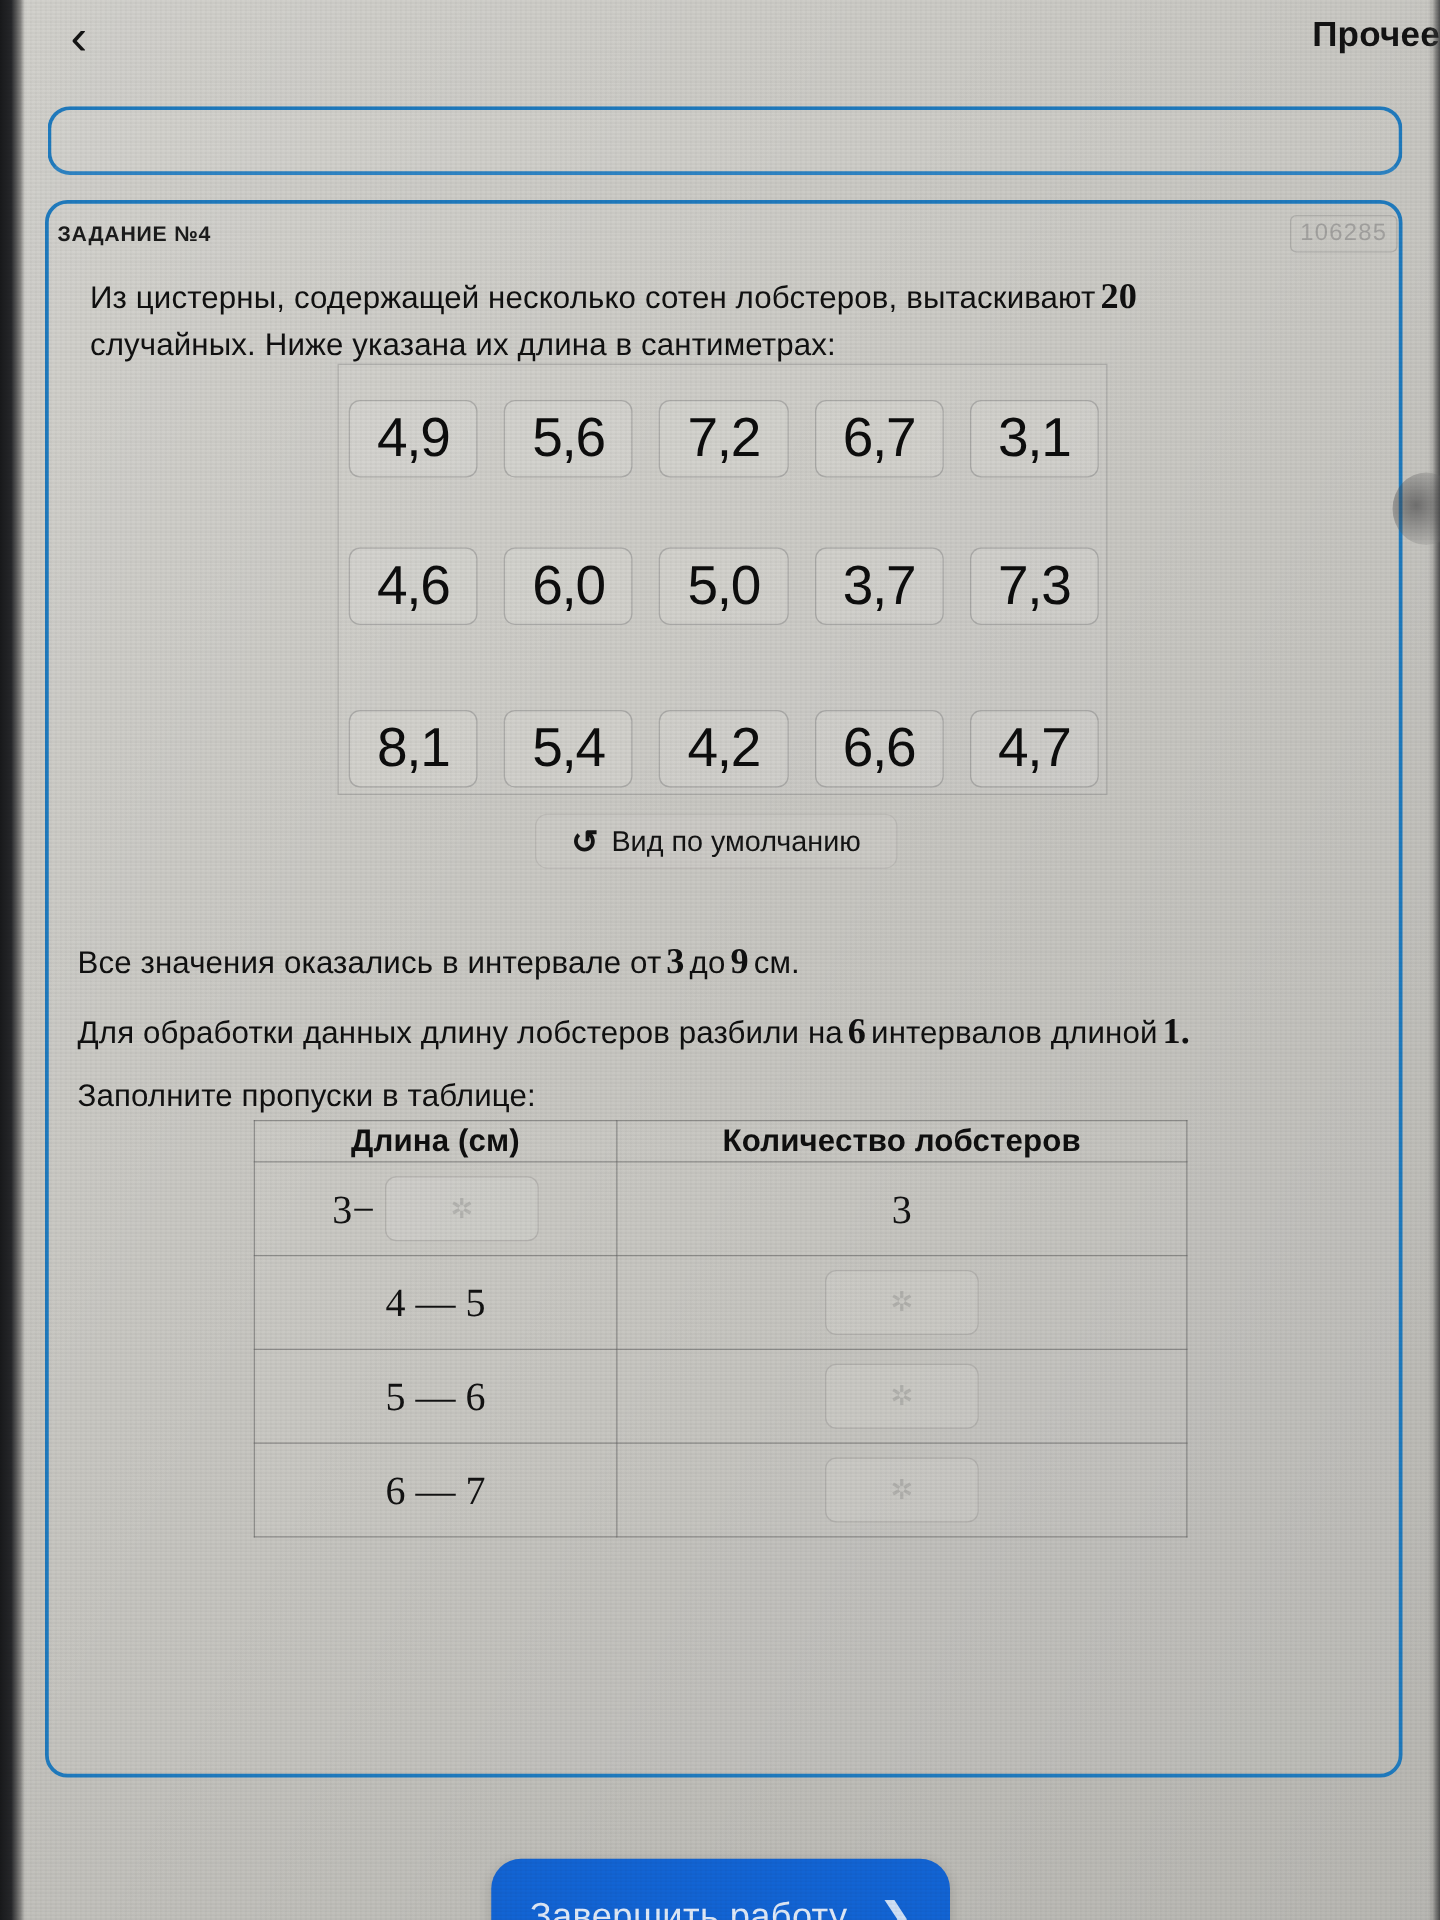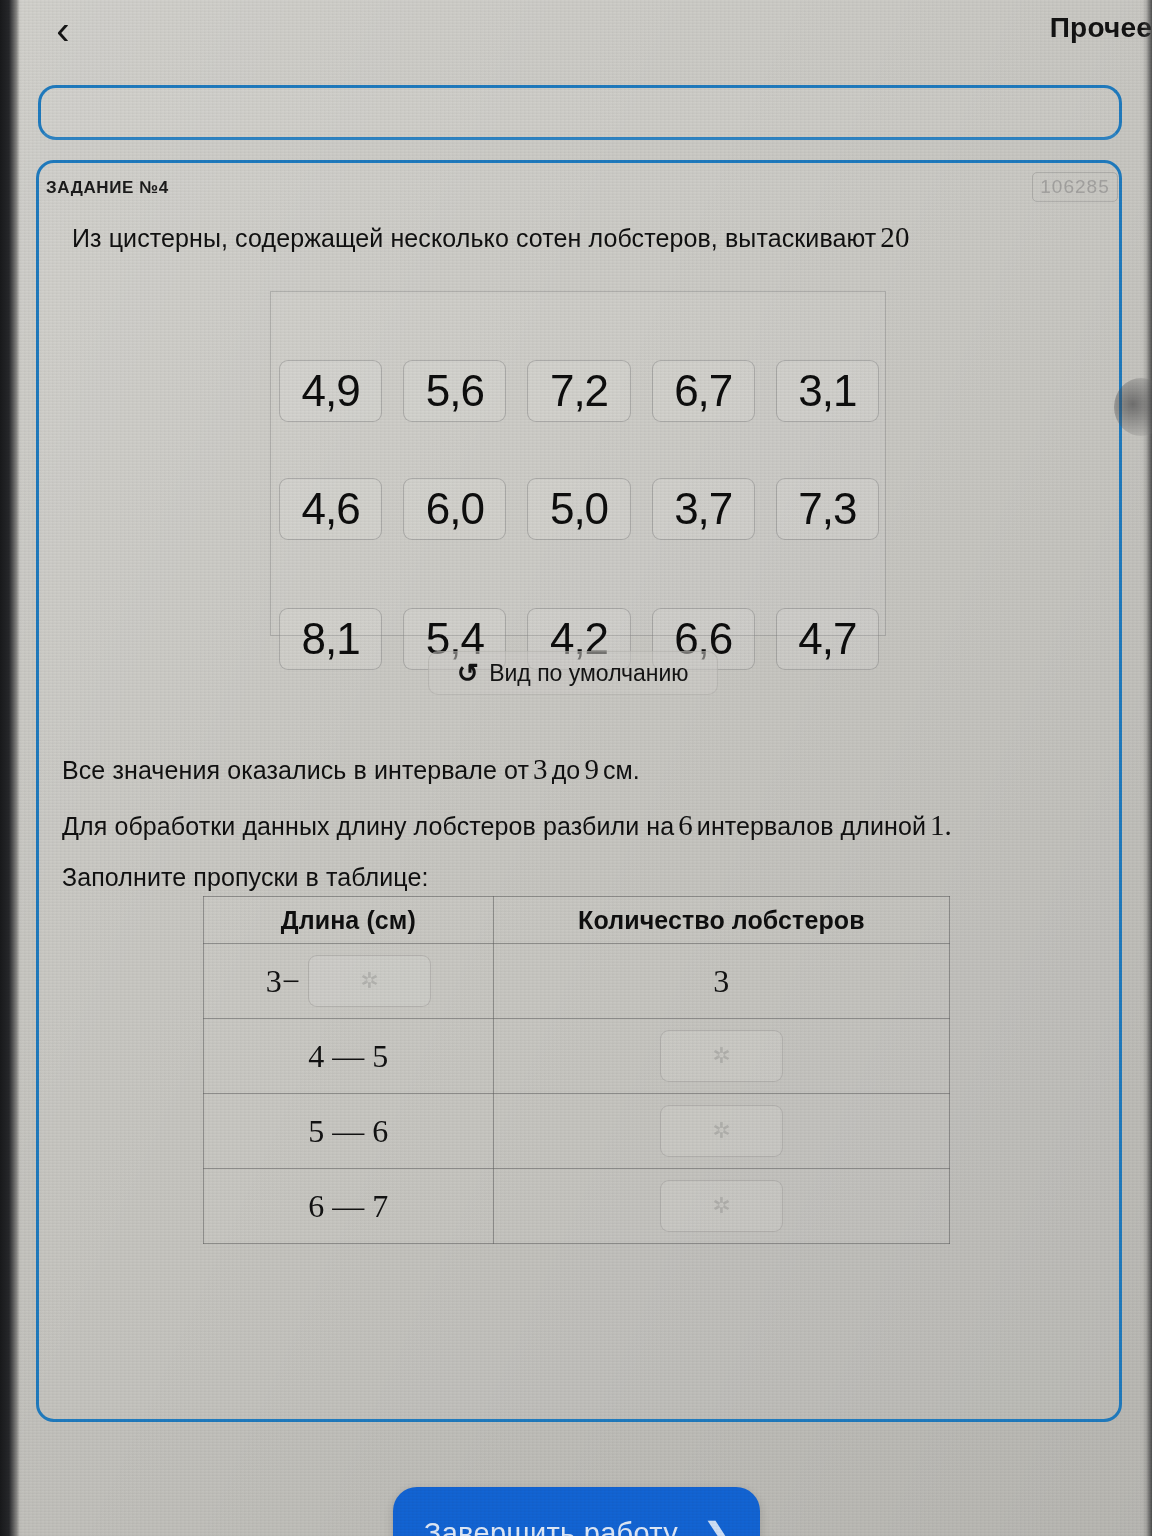--- a/index.html
+++ b/index.html
@@ -139,20 +139,21 @@
     color: #101010;
     font-size: 25px;
     line-height: 38px;
     letter-spacing: .1px;
     z-index: 14;
   }
   .mathnum {
     font-family: "Liberation Serif", serif;
     font-size: 29px;
     padding: 0 4px;
+    font-weight: bold;
   }
   #stmt-1 { left: 72px; top: 218px; width: 990px; }
 
   
   #grid-wrap {
     position: absolute;
     left: 270px; top: 291px;
     width: 616px; height: 345px;
     border: 1px solid rgba(120,120,120,.38);
     background: rgba(255,255,255,0.05);
@@ -174,21 +175,20 @@
     border-radius: 9px;
     background: rgba(255,255,255,0.10);
     display: flex;
     align-items: center;
     justify-content: center;
     font-size: 44px;
     color: #0d0d0d;
     font-family: "Liberation Sans", sans-serif;
     letter-spacing: -1px;
     cursor: pointer;
-    margin-top: 40px;
   }
 
   
   #default-view-btn {
     position: absolute;
     left: 428px; top: 651px;
     width: 290px; height: 44px;
     border-radius: 10px;
     background: rgba(205,204,200,0.55);
     border: 1px solid rgba(160,159,156,0.35);
@@ -223,21 +223,21 @@
     z-index: 14;
     background: rgba(255,255,255,0.04);
   }
   #result-table th,
   #result-table td {
     border: 1px solid rgba(95,95,95,.55);
     text-align: center;
     vertical-align: middle;
   }
   #result-table th {
-    height: 47px;
+    height: 33px;
     font-size: 25px;
     font-weight: bold;
     color: #0f0f0f;
     letter-spacing: .1px;
   }
   #result-table td {
     height: 75px;
     font-family: "Liberation Serif", serif;
     font-size: 32px;
     color: #121212;
@@ -312,20 +312,21 @@
 
 <div id="top-card" class="blue-card"></div>
 
 <div id="task-card" class="blue-card"></div>
 
 <div id="task-label">ЗАДАНИЕ №4</div>
 <div id="task-id-chip">106285</div>
 
 <div id="stmt-1" class="stmt">
   <span>Из цистерны, содержащей несколько сотен лобстеров, вытаскивают</span><span class="mathnum">20</span><br>
+  <span>случайных. Ниже указана их длина в сантиметрах:</span>
 </div>
 
 <div id="grid-wrap">
   <div id="grid-row-0" class="grid-row">
     <div class="num-cell">4,9</div>
     <div class="num-cell">5,6</div>
     <div class="num-cell">7,2</div>
     <div class="num-cell">6,7</div>
     <div class="num-cell">3,1</div>
   </div>

